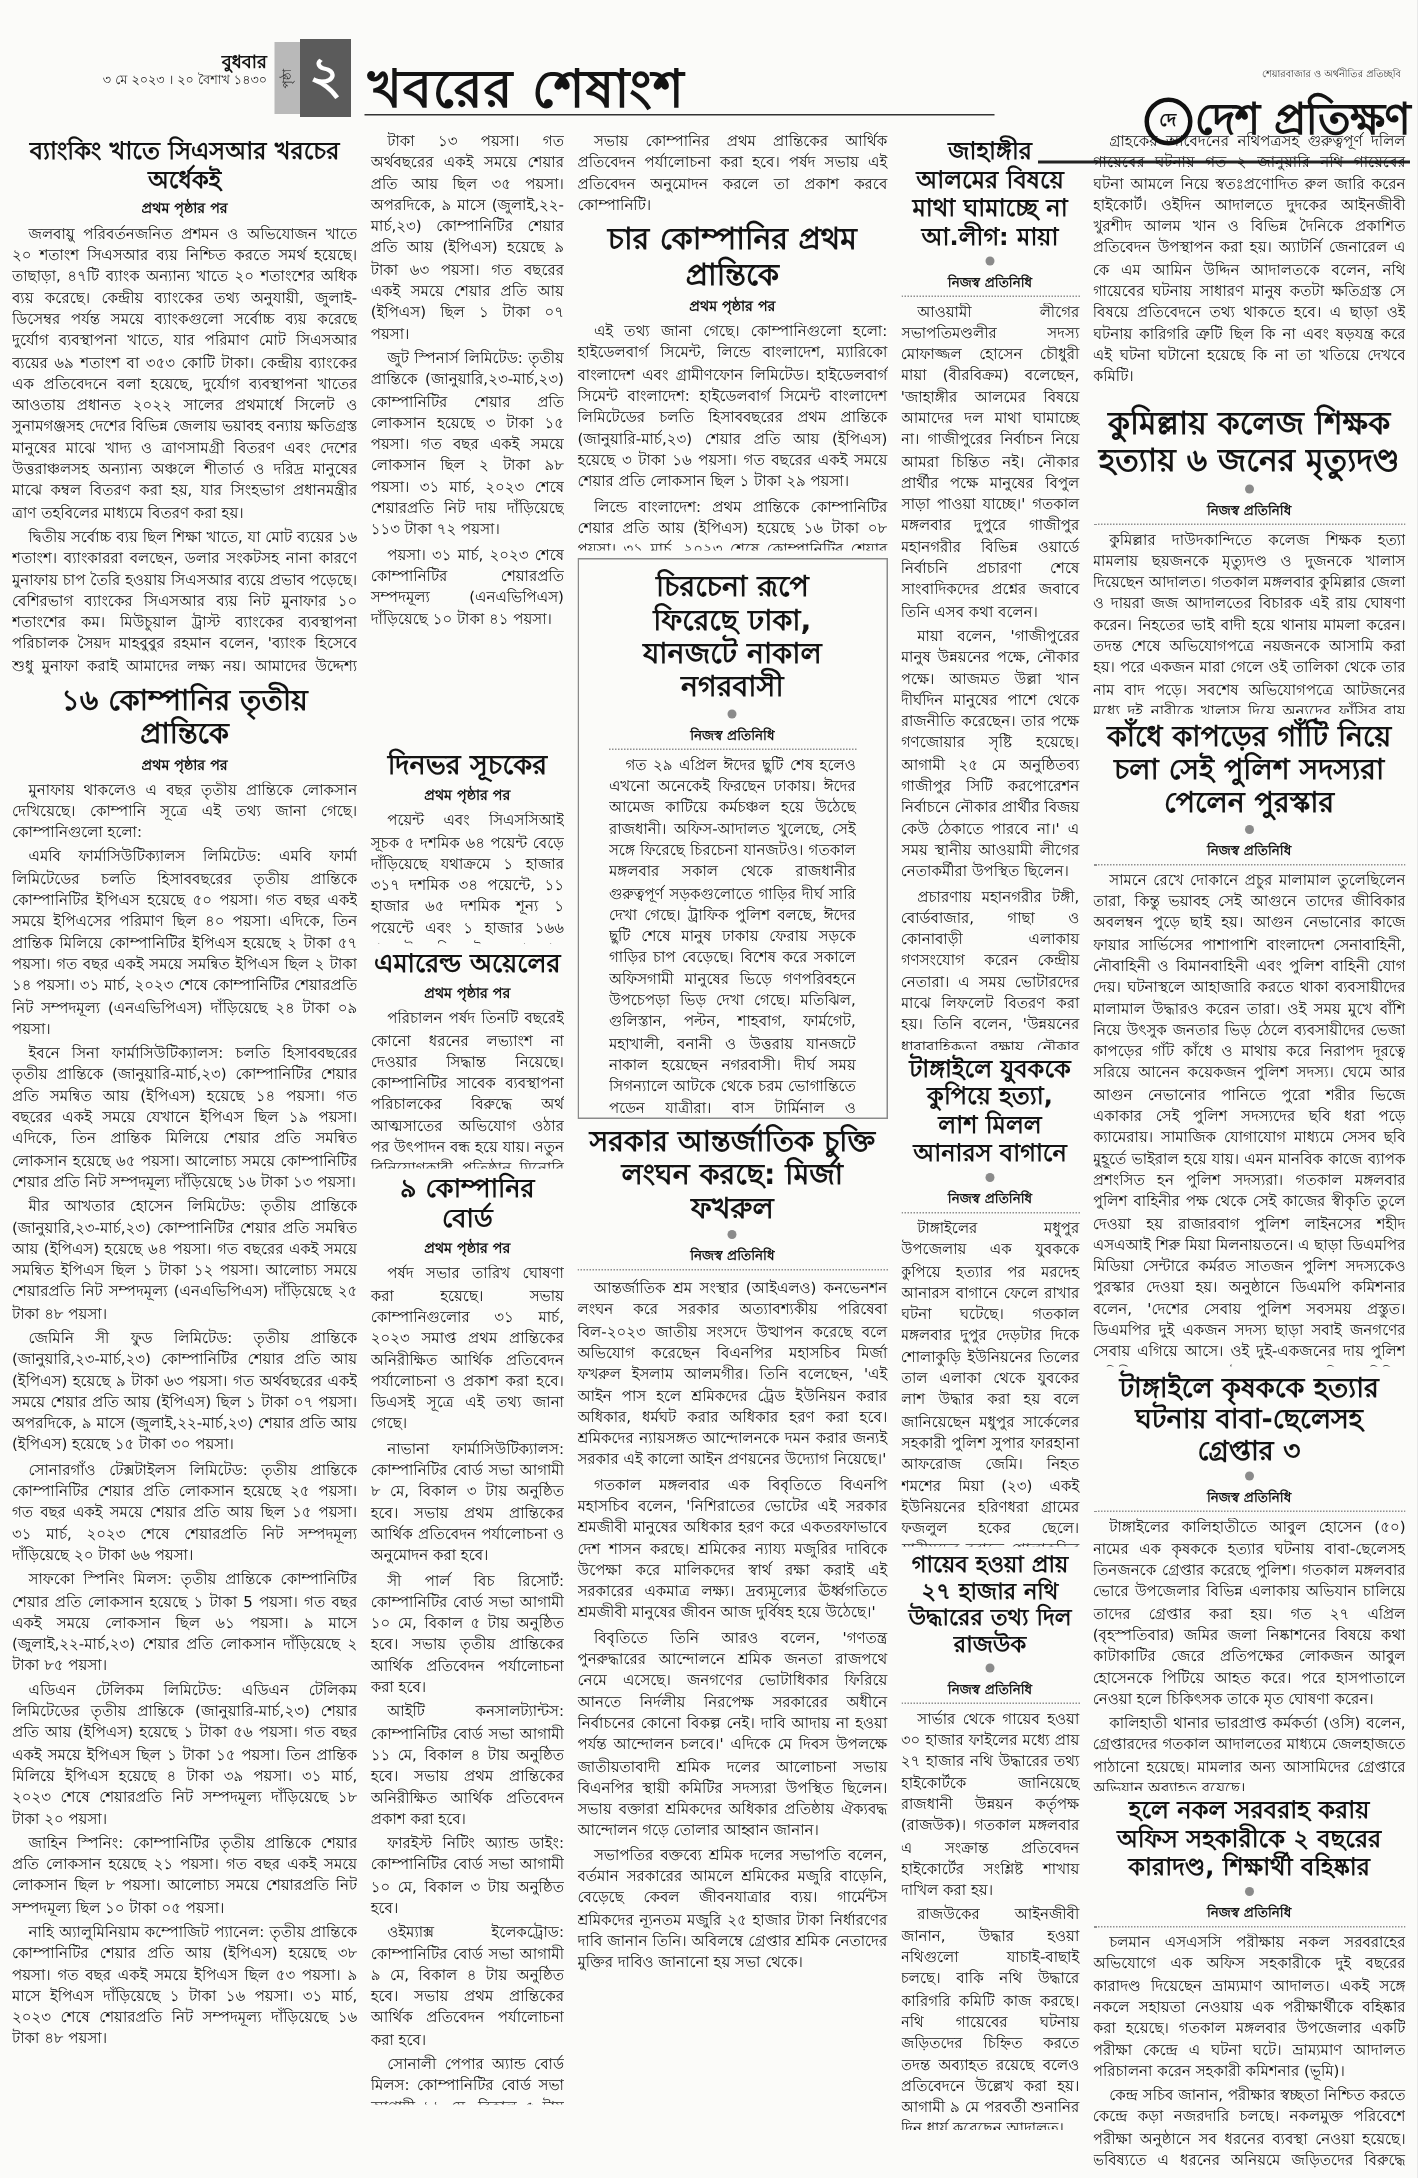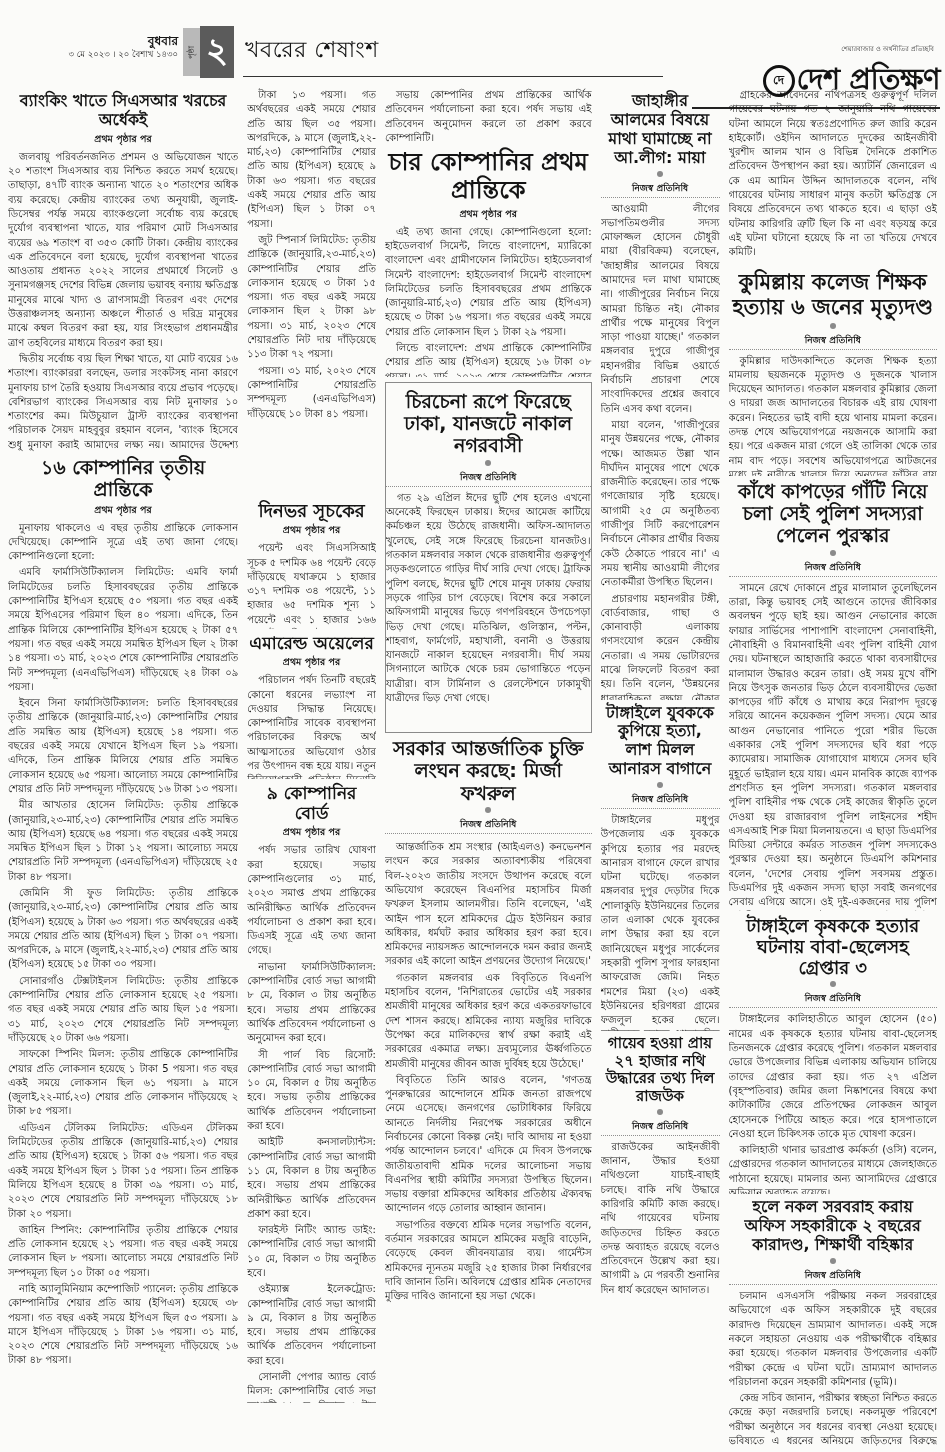--- a/index.html
+++ b/index.html
@@ -8,42 +8,42 @@
   
   .masthead-band{position:absolute;top:26px;left:0;right:0;height:52px;}
   .dateblock{position:absolute;top:8px;left:60px;width:118px;text-align:right;line-height:1.25;}
   .dateblock .day{font-weight:bold;font-size:12px;}
   .dateblock .date{font-size:8.5px;color:#222;}
   .page-tab{position:absolute;top:2px;left:183px;width:17px;height:48px;background:#b9b9b9;
             display:flex;align-items:center;justify-content:center;}
   .page-tab span{writing-mode:vertical-rl;transform:rotate(180deg);font-size:8px;color:#222;}
   .page-num{position:absolute;top:0px;left:200px;width:34px;height:52px;background:#5b5b5b;
             color:#fff;font-size:34px;font-weight:bold;display:flex;align-items:center;justify-content:center;}
-  .section-title{position:absolute;top:6px;left:245px;font-size:22px;font-weight:normal;letter-spacing:.5px;}
+  .section-title{position:absolute;top:6px;left:245px;font-size:35px;font-weight:bold;letter-spacing:.5px;}
   .section-rule{position:absolute;top:50px;left:243px;width:420px;border-bottom:1.5px solid #333;}
   .logo-wrap{position:absolute;top:18px;left:692px;width:248px;text-align:right;}
   .logo-tagline{font-size:6.5px;color:#333;margin-right:6px;}
   .logo-line{display:flex;align-items:center;justify-content:flex-end;gap:2px;margin-top:1px;}
   .logo-emblem{width:26px;height:26px;border:3px solid #111;border-radius:50%;display:flex;
                align-items:center;justify-content:center;font-size:12px;font-weight:bold;flex:0 0 auto;}
   .logo-title{font-size:29px;font-weight:bold;letter-spacing:-.5px;}
   .logo-rule{border-bottom:2px solid #222;margin-top:2px;}
   
   .content{position:absolute;top:88px;left:8px;width:929px;height:1358px;display:flex;gap:9px;align-items:center;}
   .col{overflow:hidden;height:100%;}
   .c1{width:234px;} .c2{width:131px;} .c3{width:210px;} .c4{width:121px;} .c5{width:212px;}
   
   .headline{font-weight:bold;text-align:center;line-height:1.18;margin:4px 2px 2px;}
   .kicker{font-weight:bold;text-align:center;font-size:9.5px;margin:0 0 3px;}
   .byline{display:flex;align-items:center;gap:4px;font-size:9px;font-weight:bold;margin:3px 0 1px;flex-direction:column;}
   .byline .dot{width:6px;height:6px;border-radius:50%;background:#8a8a8a;flex:0 0 auto;}
   .byline-rule{border-bottom:1px dotted #8f8f8f;margin:1px 0 4px;}
   .body{font-size:10px;line-height:1.43;text-align:justify;overflow:hidden;}
   .body p{margin:0 0 2px;text-indent:11px;}
-  .boxed{border:1px solid #8a8a8a;padding:3px 0;margin:5px 0 4px;}
+  .boxed{border:1px solid #8a8a8a;padding:3px 20px;margin:5px 0 4px;}
 </style>
 </head>
 <body>
 
 <div class="page">
 
   <div class="masthead-band">
     <div class="dateblock">
       <div class="day">বুধবার</div>
       <div class="date">৩ মে ২০২৩ । ২০ বৈশাখ ১৪৩০</div>
@@ -126,21 +126,21 @@
           <p>সোনালী পেপার অ্যান্ড বোর্ড মিলস: কোম্পানিটির বোর্ড সভা আগামী ১১ মে, বিকাল ৫ টায় অনুষ্ঠিত হবে। সভায় তৃতীয় প্রান্তিকের অনিরীক্ষিত আর্থিক প্রতিবেদন পর্যালোচনা ও প্রকাশ করা হবে।</p>
         </div>
       </div>
     </div>
 
     <div class="col c3">
       <div class="body" style="height:56px">
         <p>সভায় কোম্পানির প্রথম প্রান্তিকের আর্থিক প্রতিবেদন পর্যালোচনা করা হবে। পর্ষদ সভায় এই প্রতিবেদন অনুমোদন করলে তা প্রকাশ করবে কোম্পানিটি।</p>
       </div>
       <div>
-        <div class="headline" style="font-size:24px">চার কোম্পানির প্রথম প্রান্তিকে</div>
+        <div class="headline" style="font-size:20px">চার কোম্পানির প্রথম প্রান্তিকে</div>
         <div class="kicker">প্রথম পৃষ্ঠার পর</div>
         <div class="body" style="height:152px">
           <p>এই তথ্য জানা গেছে। কোম্পানিগুলো হলো: হাইডেলবার্গ সিমেন্ট, লিন্ডে বাংলাদেশ, ম্যারিকো বাংলাদেশ এবং গ্রামীণফোন লিমিটেড। হাইডেলবার্গ সিমেন্ট বাংলাদেশ: হাইডেলবার্গ সিমেন্ট বাংলাদেশ লিমিটেডের চলতি হিসাববছরের প্রথম প্রান্তিকে (জানুয়ারি-মার্চ,২৩) শেয়ার প্রতি আয় (ইপিএস) হয়েছে ৩ টাকা ১৬ পয়সা। গত বছরের একই সময়ে শেয়ার প্রতি লোকসান ছিল ১ টাকা ২৯ পয়সা।</p>
           <p>লিন্ডে বাংলাদেশ: প্রথম প্রান্তিকে কোম্পানিটির শেয়ার প্রতি আয় (ইপিএস) হয়েছে ১৬ টাকা ০৮ পয়সা। ৩১ মার্চ, ২০২৩ শেষে কোম্পানিটির শেয়ার প্রতি নিট সম্পদমূল্য ছিল ৩১ টাকা ১০ পয়সা।</p>
         </div>
       </div>
       <div class="boxed">
         <div class="headline" style="font-size:19px">চিরচেনা রূপে ফিরেছে ঢাকা, যানজটে নাকাল নগরবাসী</div>
         <div class="byline">
           <span class="dot"></span>
@@ -194,20 +194,21 @@
         </div>
       </div>
       <div>
         <div class="headline" style="font-size:15px">গায়েব হওয়া প্রায় ২৭ হাজার নথি উদ্ধারের তথ্য দিল রাজউক</div>
         <div class="byline">
           <span class="dot"></span>
           <span>নিজস্ব প্রতিনিধি</span>
         </div>
         <div class="byline-rule"></div>
         <div class="body" style="height:280px">
+          <p>সার্ভার থেকে গায়েব হওয়া ৩০ হাজার ফাইলের মধ্যে প্রায় ২৭ হাজার নথি উদ্ধারের তথ্য হাইকোর্টকে জানিয়েছে রাজধানী উন্নয়ন কর্তৃপক্ষ (রাজউক)। গতকাল মঙ্গলবার এ সংক্রান্ত প্রতিবেদন হাইকোর্টের সংশ্লিষ্ট শাখায় দাখিল করা হয়।</p>
           <p>রাজউকের আইনজীবী জানান, উদ্ধার হওয়া নথিগুলো যাচাই-বাছাই চলছে। বাকি নথি উদ্ধারে কারিগরি কমিটি কাজ করছে। নথি গায়েবের ঘটনায় জড়িতদের চিহ্নিত করতে তদন্ত অব্যাহত রয়েছে বলেও প্রতিবেদনে উল্লেখ করা হয়। আগামী ৯ মে পরবর্তী শুনানির দিন ধার্য করেছেন আদালত।</p>
         </div>
       </div>
     </div>
 
     <div class="col c5">
       <div class="body" style="height:178px">
         <p>গ্রাহকের আবেদনের নথিপত্রসহ গুরুত্বপূর্ণ দলিল গায়েবের ঘটনায় গত ২ জানুয়ারি নথি গায়েবের ঘটনা আমলে নিয়ে স্বতঃপ্রণোদিত রুল জারি করেন হাইকোর্ট। ওইদিন আদালতে দুদকের আইনজীবী খুরশীদ আলম খান ও বিভিন্ন দৈনিকে প্রকাশিত প্রতিবেদন উপস্থাপন করা হয়। অ্যাটর্নি জেনারেল এ কে এম আমিন উদ্দিন আদালতকে বলেন, নথি গায়েবের ঘটনায় সাধারণ মানুষ কতটা ক্ষতিগ্রস্ত সে বিষয়ে প্রতিবেদনে তথ্য থাকতে হবে। এ ছাড়া ওই ঘটনায় কারিগরি ত্রুটি ছিল কি না এবং ষড়যন্ত্র করে এই ঘটনা ঘটানো হয়েছে কি না তা খতিয়ে দেখবে কমিটি।</p>
       </div>
       <div>

